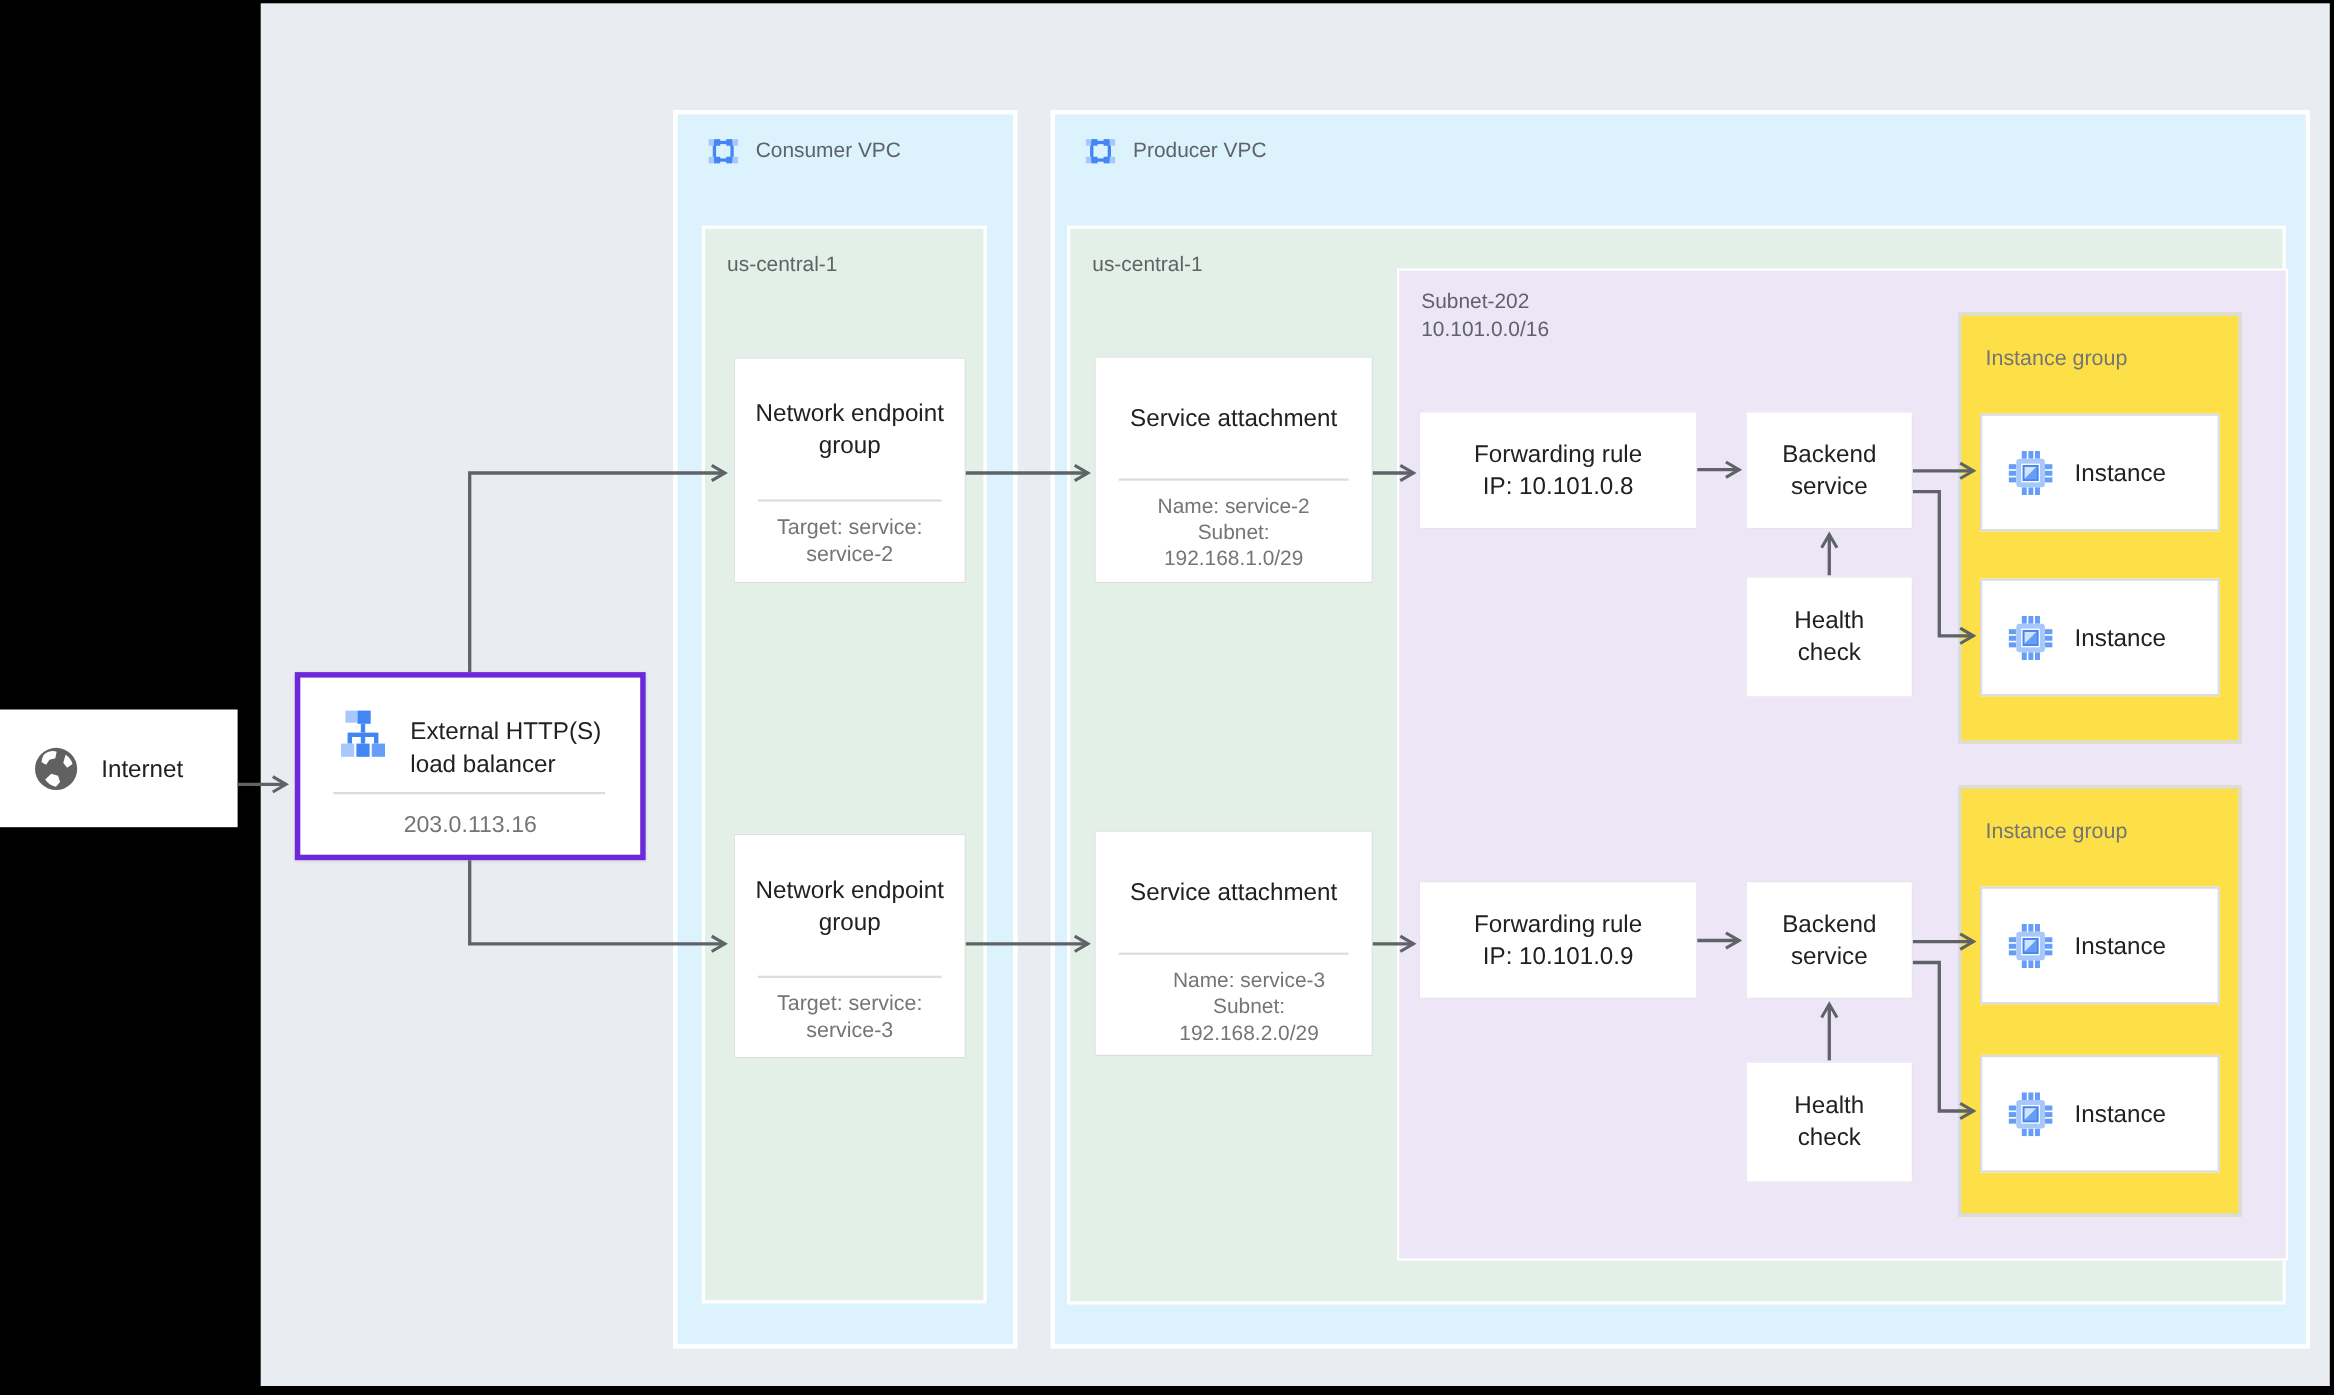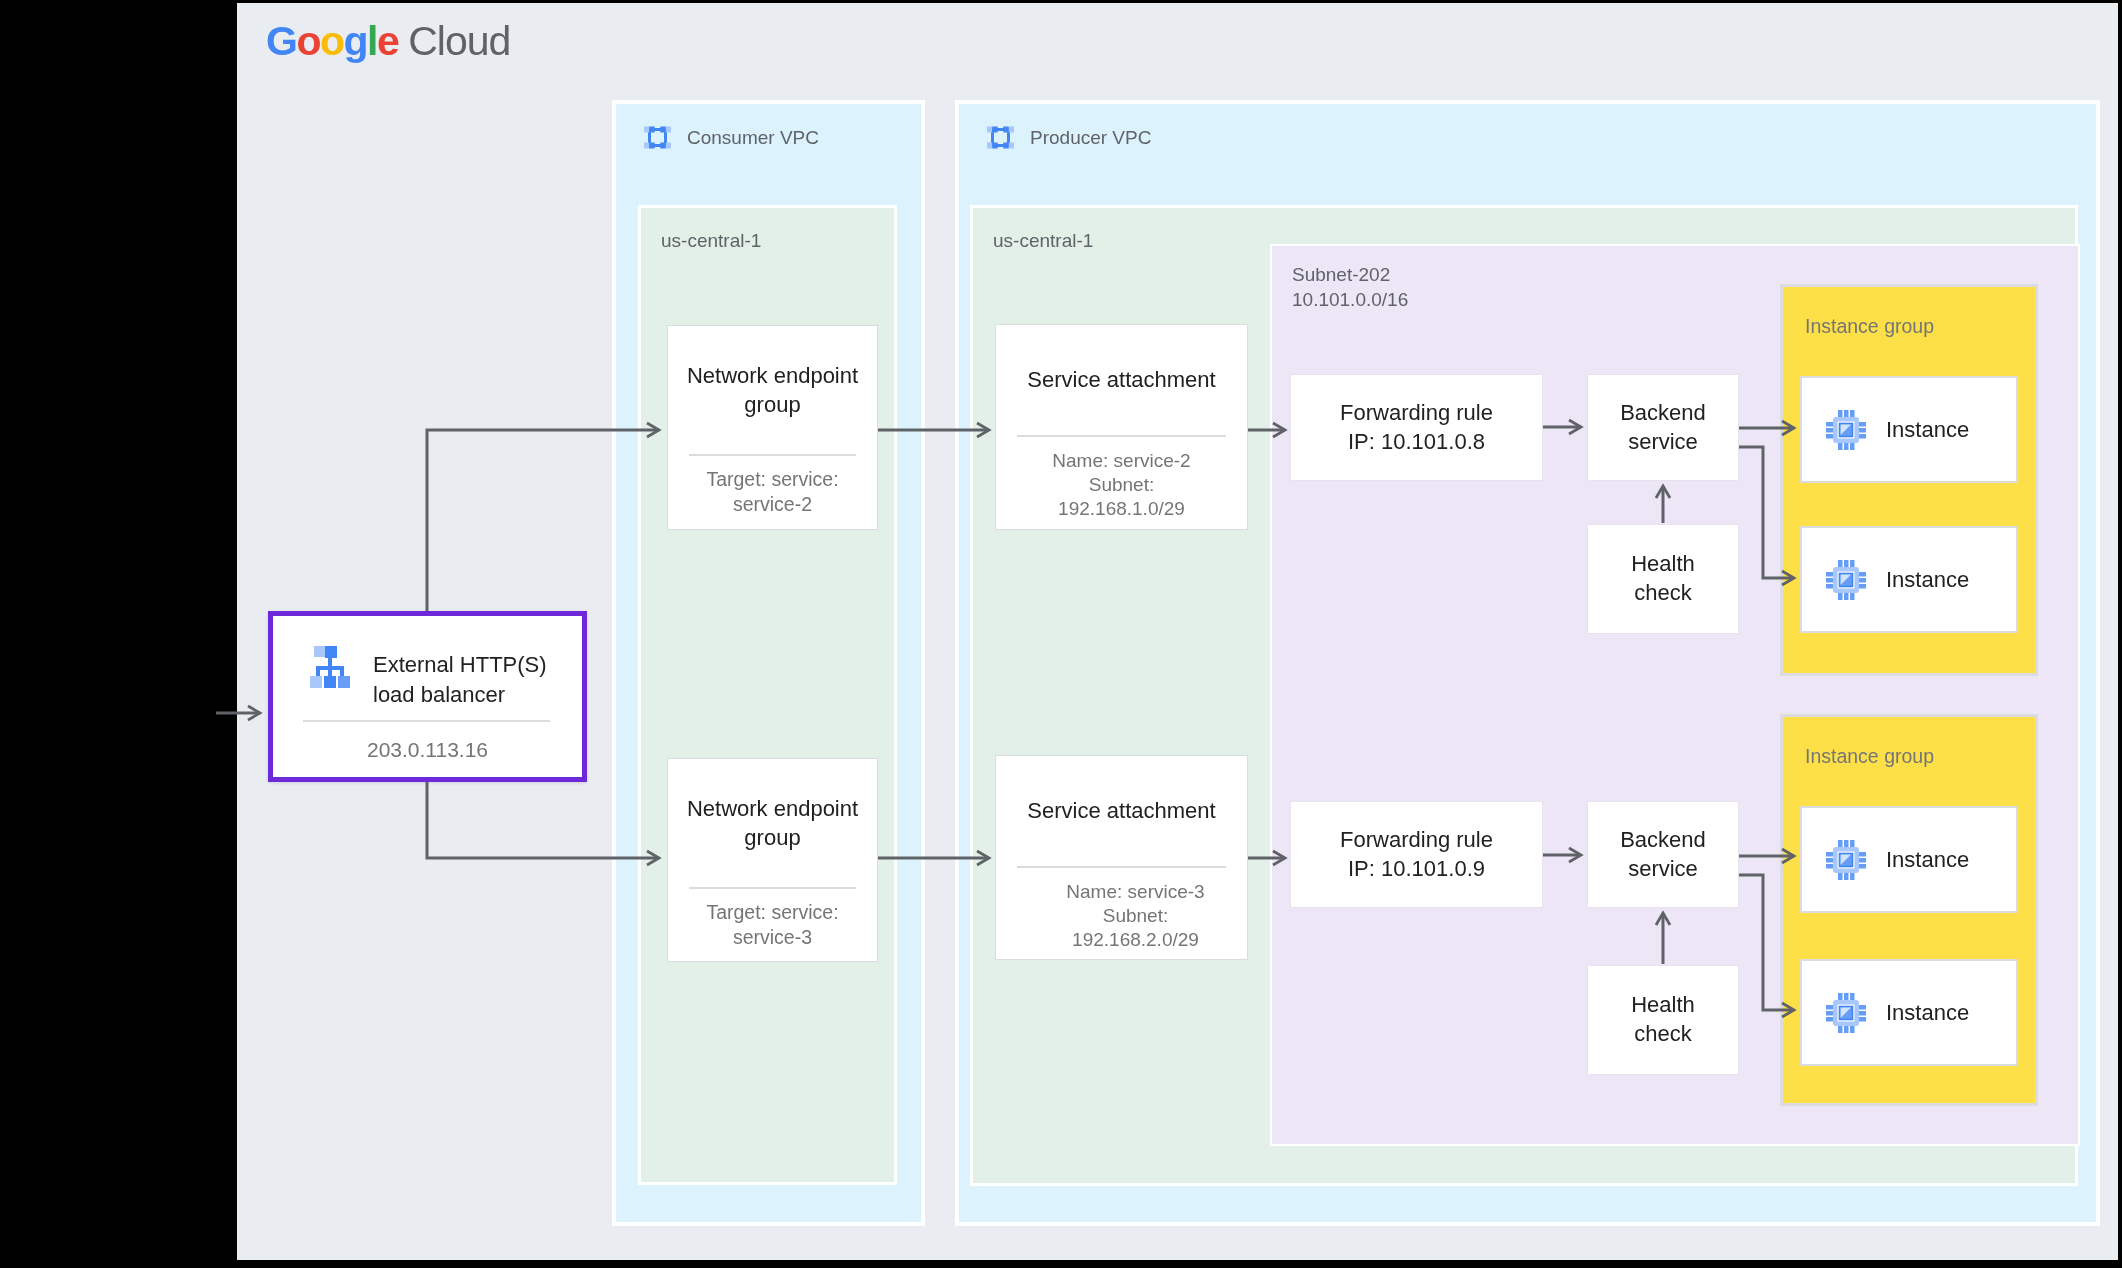--- a/index.html
+++ b/index.html
@@ -45,23 +45,20 @@
   .lb-ip{position:absolute;left:0;right:0;top:122px;text-align:center;font-size:21px;color:#757575;}
 
   svg.wires{position:absolute;left:0;top:0;pointer-events:none;}
 </style>
 </head>
 <body>
 
 <div class="page">
   <div class="canvas abs"></div>
 
-  <div class="logo">
-    <span class="gword"><span class="l-b">G</span><span class="l-r">o</span><span class="l-y">o</span><span class="l-b">g</span><span class="l-g">l</span><span class="l-r">e</span></span><span class="cloud">Cloud</span>
-  </div>
 
   <div class="vpc abs" style="left:612px;top:100px;width:313px;height:1126px;">
     <div class="vpc-header">
       <svg width="27" height="27" viewBox="0 0 27 27">
         <rect x="5.5" y="5.5" width="16" height="16" fill="none" stroke="#4285F4" stroke-width="3"></rect>
         <rect x="0" y="2.5" width="5.2" height="6" fill="#a8c7fa"></rect>
           <rect x="5.2" y="2.5" width="5.5" height="6" fill="#4285F4"></rect>
         <rect x="16.3" y="2.5" width="5.5" height="6" fill="#4285F4"></rect>
           <rect x="21.8" y="2.5" width="5.2" height="6" fill="#a8c7fa"></rect>
         <rect x="0" y="18.5" width="5.2" height="6" fill="#a8c7fa"></rect>
@@ -258,20 +255,29 @@
               <rect x="13.5" y="13.5" width="13" height="13" fill="#669df6" stroke="#4285F4" stroke-width="1.6"></rect>
               <path d="M14.6 14.6 h10.4 l-10.4 10.4 z" fill="#d2e3fc"></path>
             </svg>
             <span class="inst-label">Instance</span>
           </div>
         </div>
       </div>
     </div>
   </div>
 
+  <div class="internet-box abs" style="left:0;top:645px;width:216px;height:107px;">
+    <svg width="46" height="46" viewBox="0 0 48 48">
+      <circle cx="24" cy="24" r="20" fill="#616161"></circle>
+      <path fill="#ffffff" d="M12 11c3.5-3.5 9-4.8 12.5-3.2l-1.2 6.2-5.6 1.4-3.1 4.6-4.4-2.3c.2-2.4 .8-4.7 1.8-6.7z"></path>
+      <path fill="#ffffff" d="M33 10.5c3.2 2 5.6 5.2 6.6 8.8l-5.2 3.6-3.6-4.8 2.2-7.6z"></path>
+      <path fill="#ffffff" d="M19.5 28.5l6.3 2 2 6-4 4.4c-4.2-.9-7.9-3.4-10.2-6.9l5.9-5.5z"></path>
+    </svg>
+    <span class="lbl">Internet</span>
+  </div>
 
   <div class="lb-box abs" style="left:268px;top:611px;width:319px;height:171px;">
     <svg class="abs" style="left:32px;top:26px;" width="50" height="50" viewBox="0 0 50 50">
       <rect x="9" y="4" width="11" height="11" fill="#a8c7fa"></rect>
       <rect x="20" y="4" width="12" height="12" fill="#4285F4"></rect>
       <rect x="23" y="16" width="4" height="8" fill="#4285F4"></rect>
       <rect x="11" y="24" width="28" height="4" fill="#4285F4"></rect>
       <rect x="11" y="28" width="4" height="6" fill="#4285F4"></rect>
       <rect x="23" y="28" width="4" height="6" fill="#4285F4"></rect>
       <rect x="35" y="28" width="4" height="6" fill="#4285F4"></rect>

